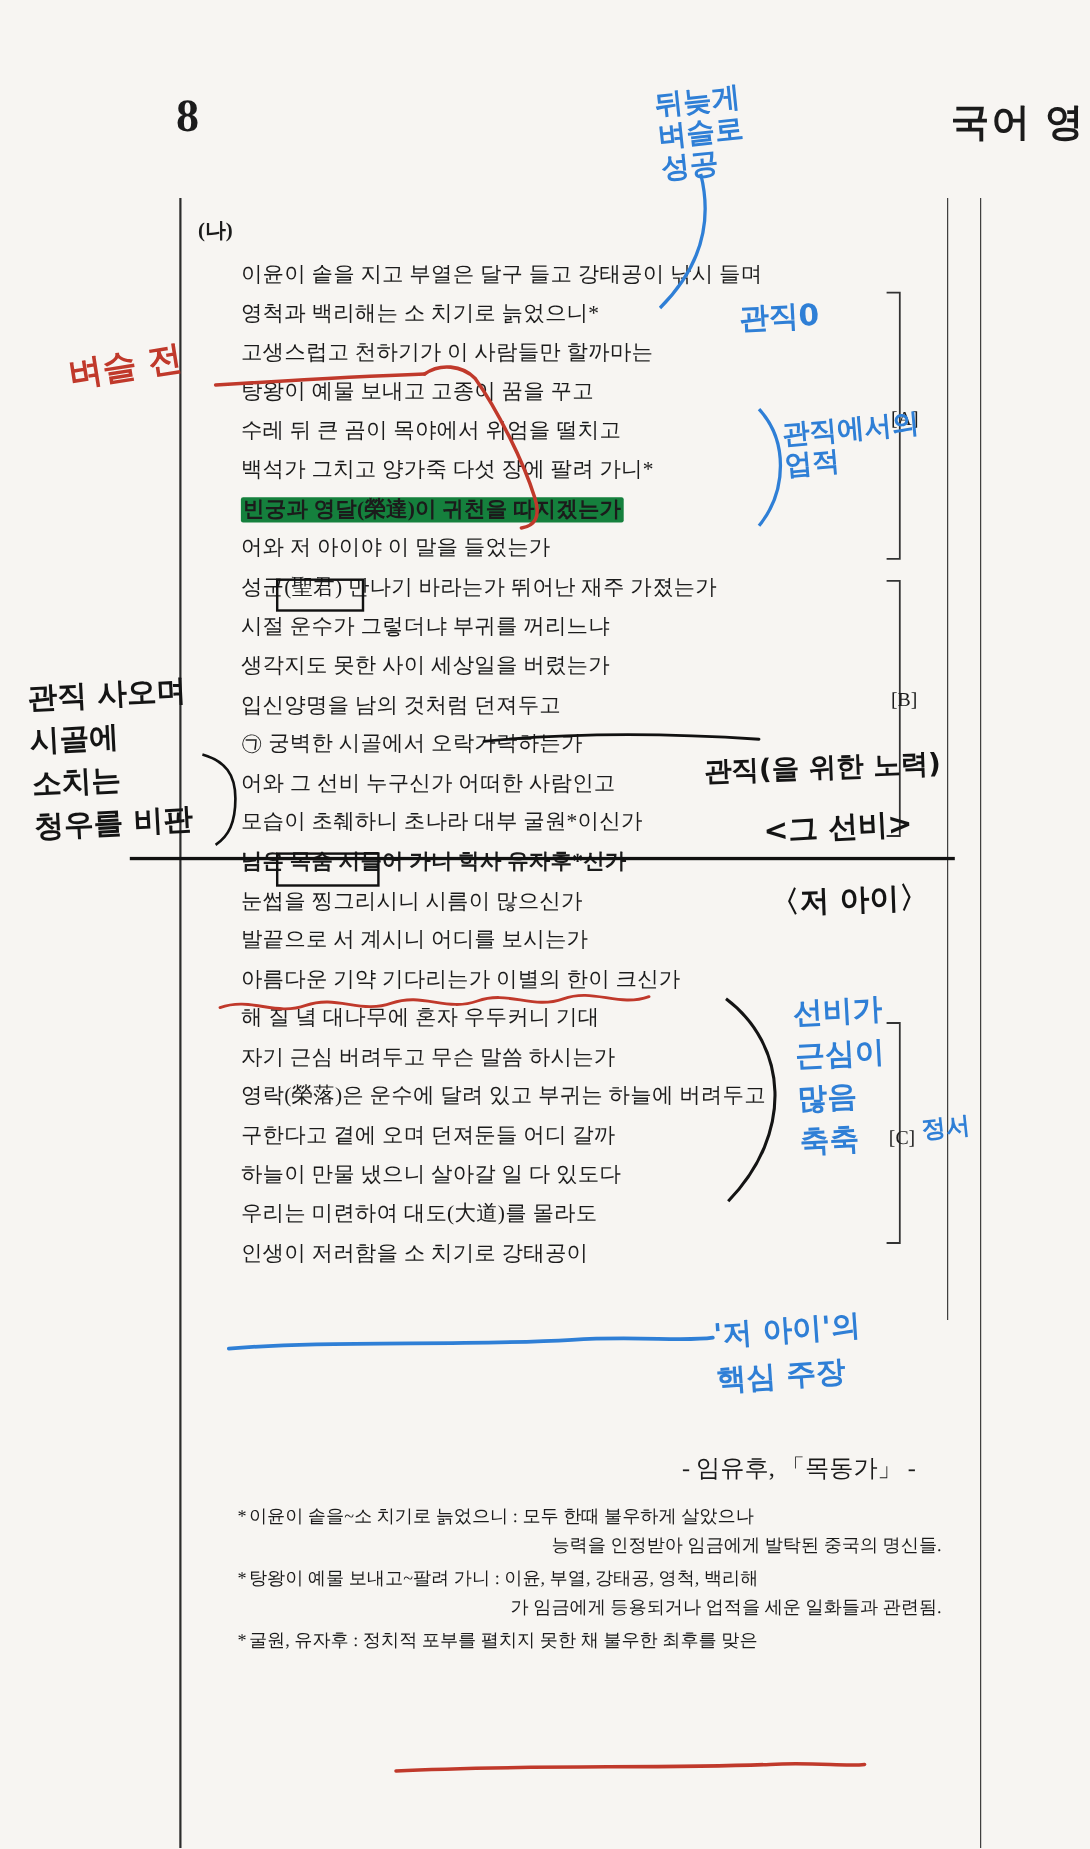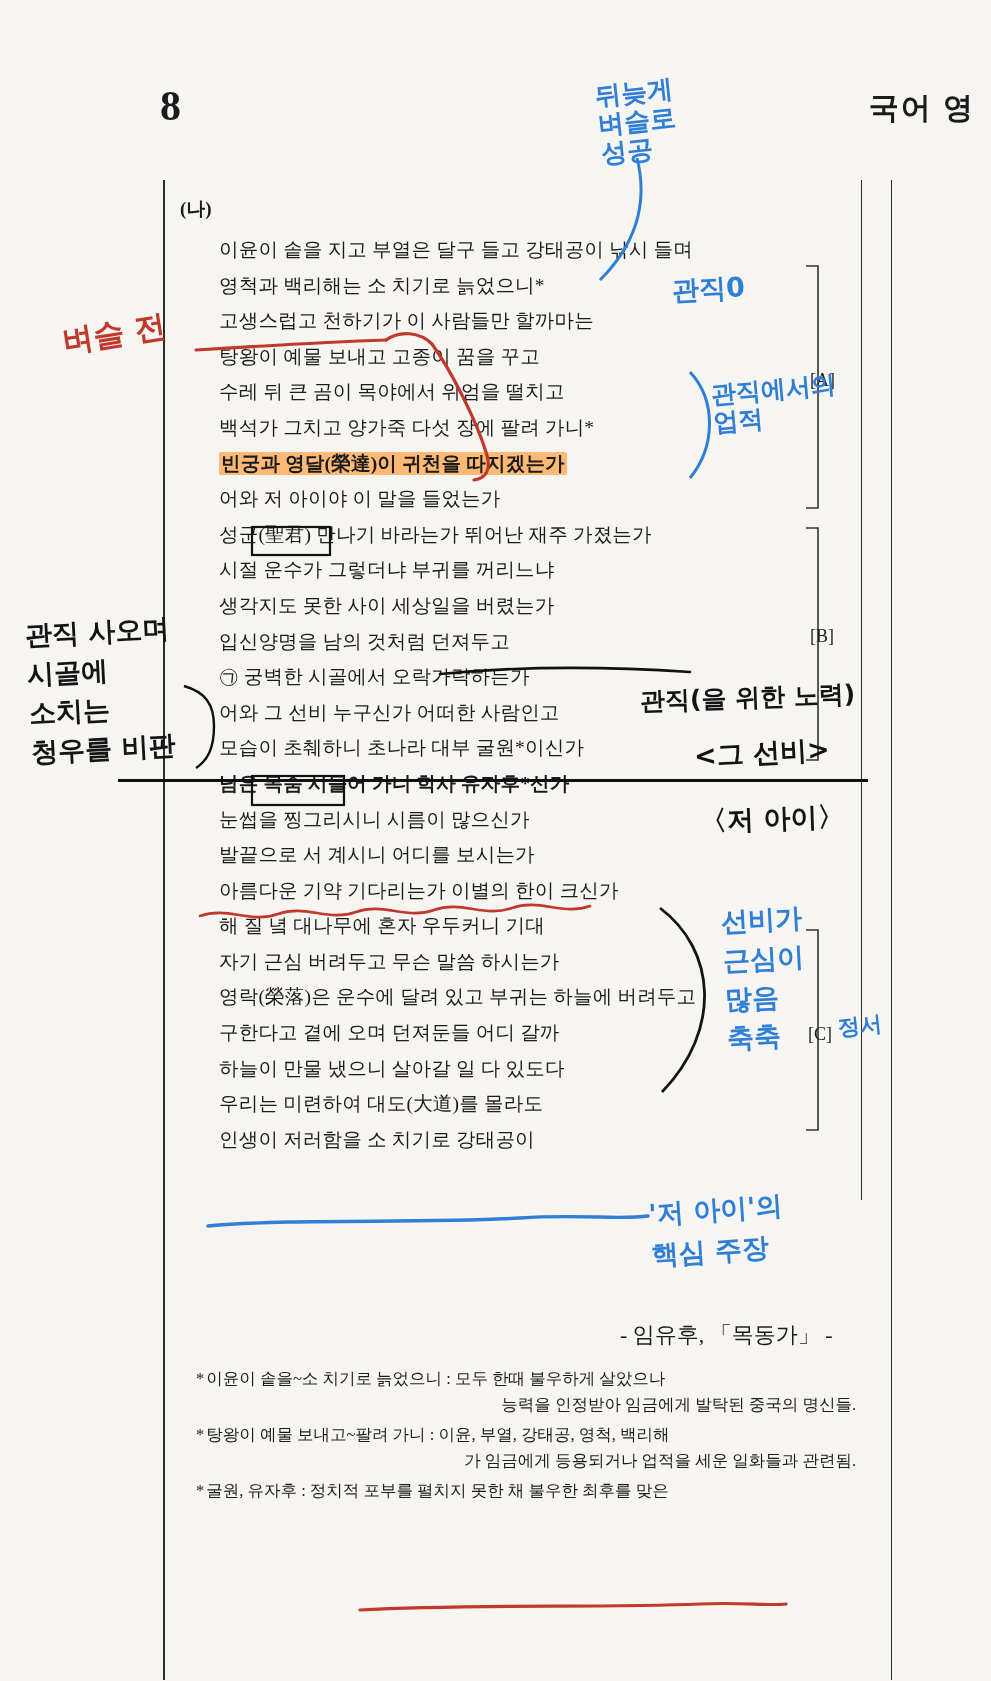--- a/index.html
+++ b/index.html
@@ -11,22 +11,22 @@
   }
   .page{position:absolute;inset:0;}
 
   
   .page-number{
     position:absolute;left:160px;top:82px;
     font-size:42px;font-weight:700;letter-spacing:0;
     font-family:"Liberation Serif",serif;
   }
   .header-title{
-    position:absolute;right:16px;top:88px;
-    font-size:30px;font-weight:700;
+    position:absolute;right:4px;top:88px;
+    font-size:35px;font-weight:700;
     font-family:"Liberation Sans",sans-serif;
     letter-spacing:2px;
     white-space:nowrap;
   }
 
   
   .rule{position:absolute;background:#2c2c2c;}
   .rule-left{left:163px;top:180px;width:1.6px;height:1500px;}
   .rule-inner-right{left:861px;top:180px;width:1.4px;height:1020px;}
   .rule-far-right{left:891px;top:180px;width:1.4px;height:1500px;}
@@ -44,32 +44,32 @@
     position:absolute;left:200px;top:232px;width:660px;
   }
   .line{
     height:35.6px;line-height:35.6px;font-size:19.5px;white-space:nowrap;
     letter-spacing:0.2px;
     margin-left:19px;
   }
   .b{font-weight:700;}
 
   .hl-green{
-    background:#fdba74;padding:1px 2px;border-radius:2px;
+    background:#15803d;padding:1px 2px;border-radius:2px;
   }
 
   .attrib{
     position:absolute;left:620px;top:1320px;font-size:22px;white-space:nowrap;
   }
 
   
   .footnotes{
     position:absolute;left:196px;top:1366px;width:660px;font-size:16.5px;line-height:26px;
   }
-  .fn{margin-bottom:4px;text-indent:0;}
+  .fn{margin-bottom:4px;text-indent:0;margin-left:20px;}
   .fn .star{margin-right:2px;}
   .fn .cont{display:block;padding-left:14px;text-align:right;}
 
   
   .bracket-label{
     position:absolute;font-size:18px;font-weight:400;font-family:"Liberation Serif",serif;
   }
 
   
   .hw{

